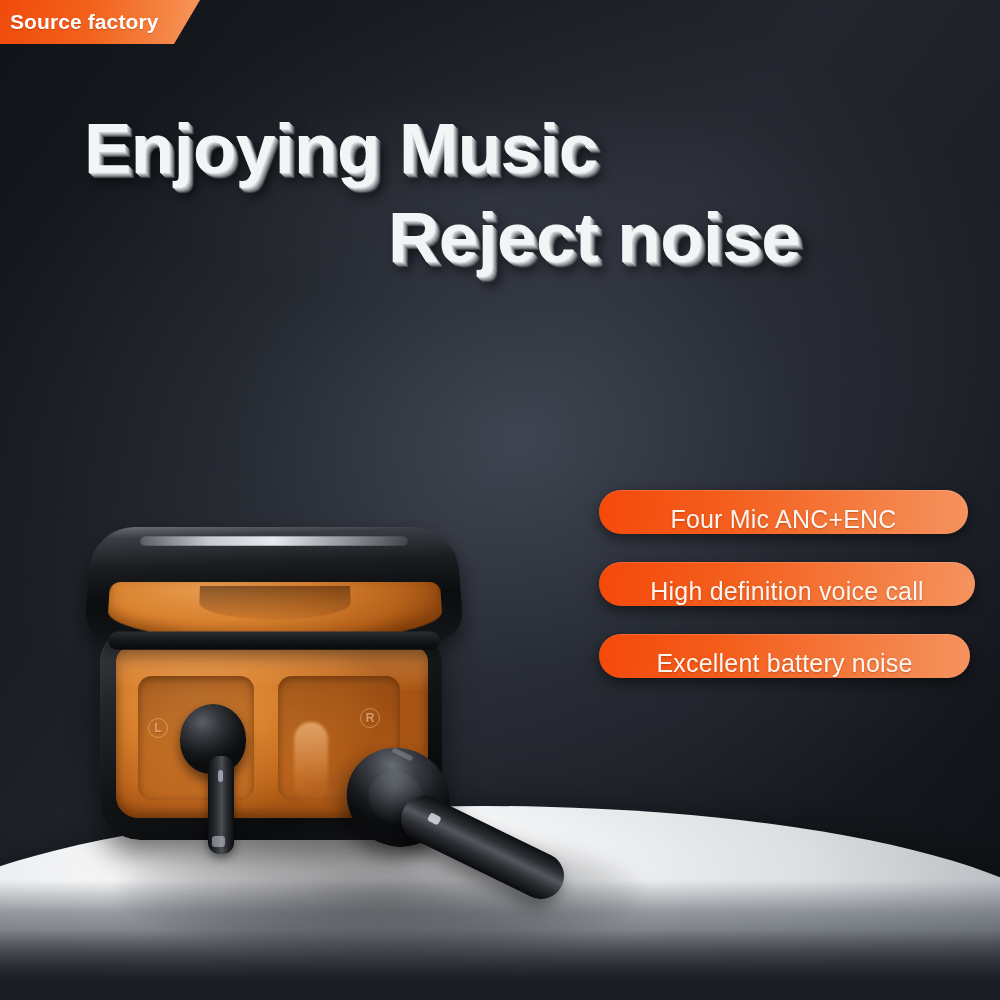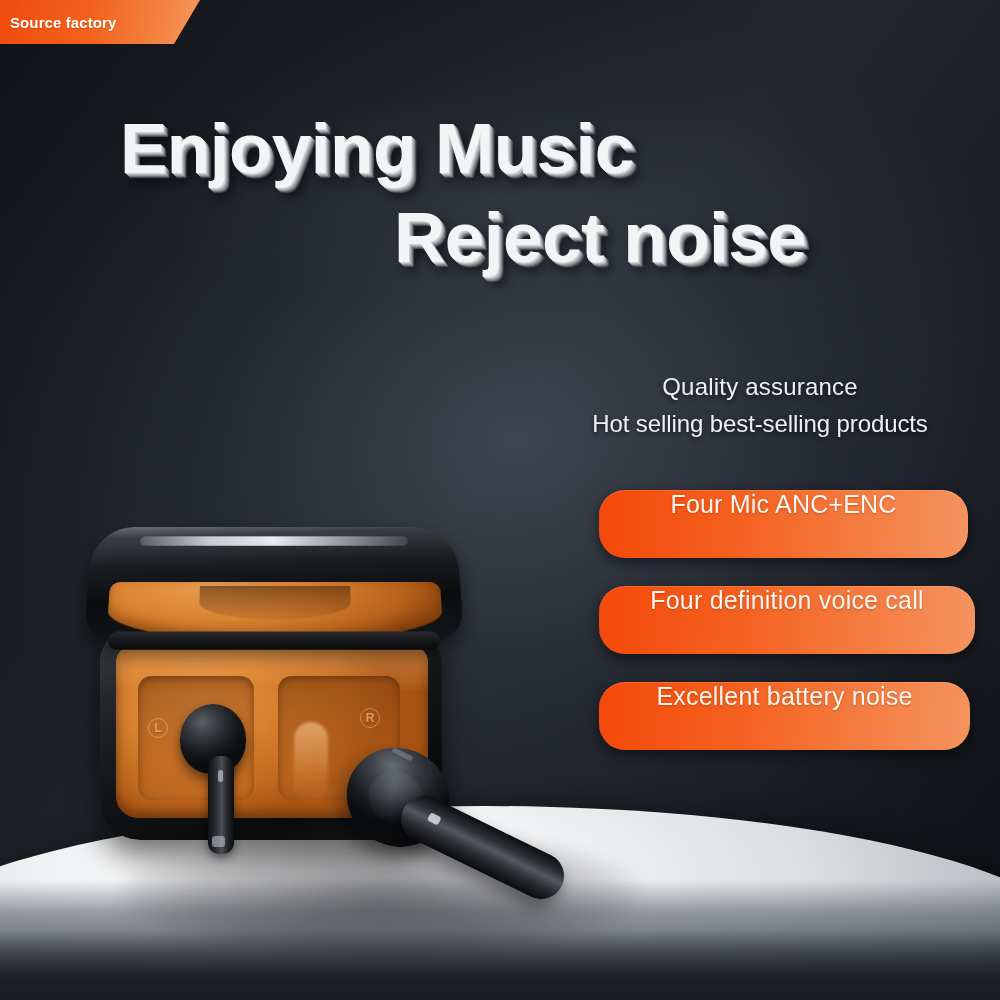--- a/index.html
+++ b/index.html
@@ -19,63 +19,63 @@
   }
 
   
   #ribbon {
     position:absolute; left:0; top:0; width:200px; height:44px;
     background:linear-gradient(100deg, #f04a0c 0%, #f2621c 45%, #f58544 82%, #f79a63 100%);
     clip-path:polygon(0 0, 100% 0, 87% 100%, 0 100%);
     display:flex; align-items:center;
   }
   #ribbon .label {
-    color:#fff; font-size:15px; font-weight:bold;
+    color:#fff; font-size:21px; font-weight:bold;
     letter-spacing:0.1px; padding-left:10px;
     text-shadow:0 1px 1px rgba(120,35,0,0.35);
     white-space:nowrap;
   }
 
   
   #headline { position:absolute; left:0; top:104px; width:1000px; }
   .hl-line {
     color:#f3f4f5;
     font-size:71px; font-weight:bold;
     letter-spacing:-0.5px;
     line-height:1.26;
     white-space:nowrap;
     text-shadow:
       1px 1px 0 #cfd1d4, 2px 2px 0 #b6b8bc, 3px 3px 0 #95979c,
       4px 4px 0 #72757b, 5px 5px 1px #4d5057,
       7px 8px 12px rgba(0,0,0,0.72);
   }
-  #hl-1 { padding-left:120px; }
-  #hl-2 { padding-left:388px;margin-left:6px; }
+  #hl-1 { padding-left:84px; }
+  #hl-2 { padding-left:388px; }
 
   
   #subcopy {
     position:absolute; left:560px; top:368px; width:400px;
     text-align:center; color:#eef0f2;
   }
   .sub-line {
     font-size:24px; line-height:1.56; white-space:nowrap;
     text-shadow:0 2px 5px rgba(0,0,0,0.6);
   }
   #sub-1 { letter-spacing:0.2px; }
   #sub-2 { letter-spacing:-0.1px; }
 
   
   #pills { position:absolute; left:599px; top:490px; }
   .pill {
     position:relative;
-    height:68px; margin-bottom:28px;
+    height:44px; margin-bottom:28px;
     border-radius:26px;
     background:linear-gradient(94deg, #f5490b 0%, #f45e1c 34%, #f4783b 66%, #f5935f 100%);
     box-shadow:0 5px 14px rgba(0,0,0,0.5), inset 0 1px 0 rgba(255,255,255,0.14);
-    display:flex; align-items:flex-start; justify-content:center;
+    display:flex; align-items:flex-end; justify-content:center;
   }
   .pill .ptext {
     color:#fdf6f0; font-size:25px; letter-spacing:0.2px;
     white-space:pre; text-shadow:0 1px 2px rgba(130,40,0,0.4);
   }
   #pill-0 { width:369px; }
   #pill-1 { width:376px; }
   #pill-2 { width:365px; }
   #pill-3 { width:371px; }
 
@@ -298,30 +298,26 @@
   <div id="ribbon">
     <span class="label">Source factory</span>
   </div>
 
   <div class="hl-glow"></div>
   <div id="headline">
     <div class="hl-line" id="hl-1">Enjoying Music</div>
     <div class="hl-line" id="hl-2">Reject noise</div>
   </div>
 
-  <div id="subcopy">
-    <div class="sub-line" id="sub-1">Quality assurance</div>
-    <div class="sub-line" id="sub-2">Hot selling best-selling products</div>
-  </div>
 
   <div id="pills">
     <div class="pill" id="pill-0">
       <span class="ptext">Four Mic ANC+ENC</span>
     </div>
     <div class="pill" id="pill-1">
-      <span class="ptext">Four definition voice call</span>
+      <span class="ptext">High definition voice call</span>
     </div>
     <div class="pill" id="pill-3">
       <span class="ptext">Excellent battery noise</span>
     </div>
   </div>
 
 </div>
 
 </body></html>

